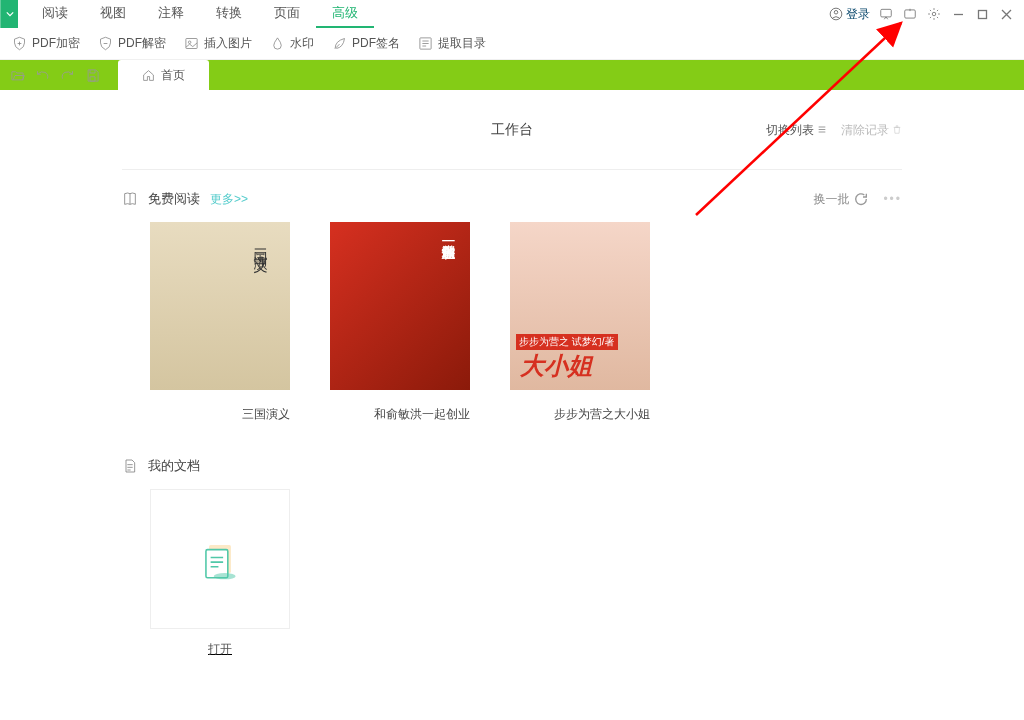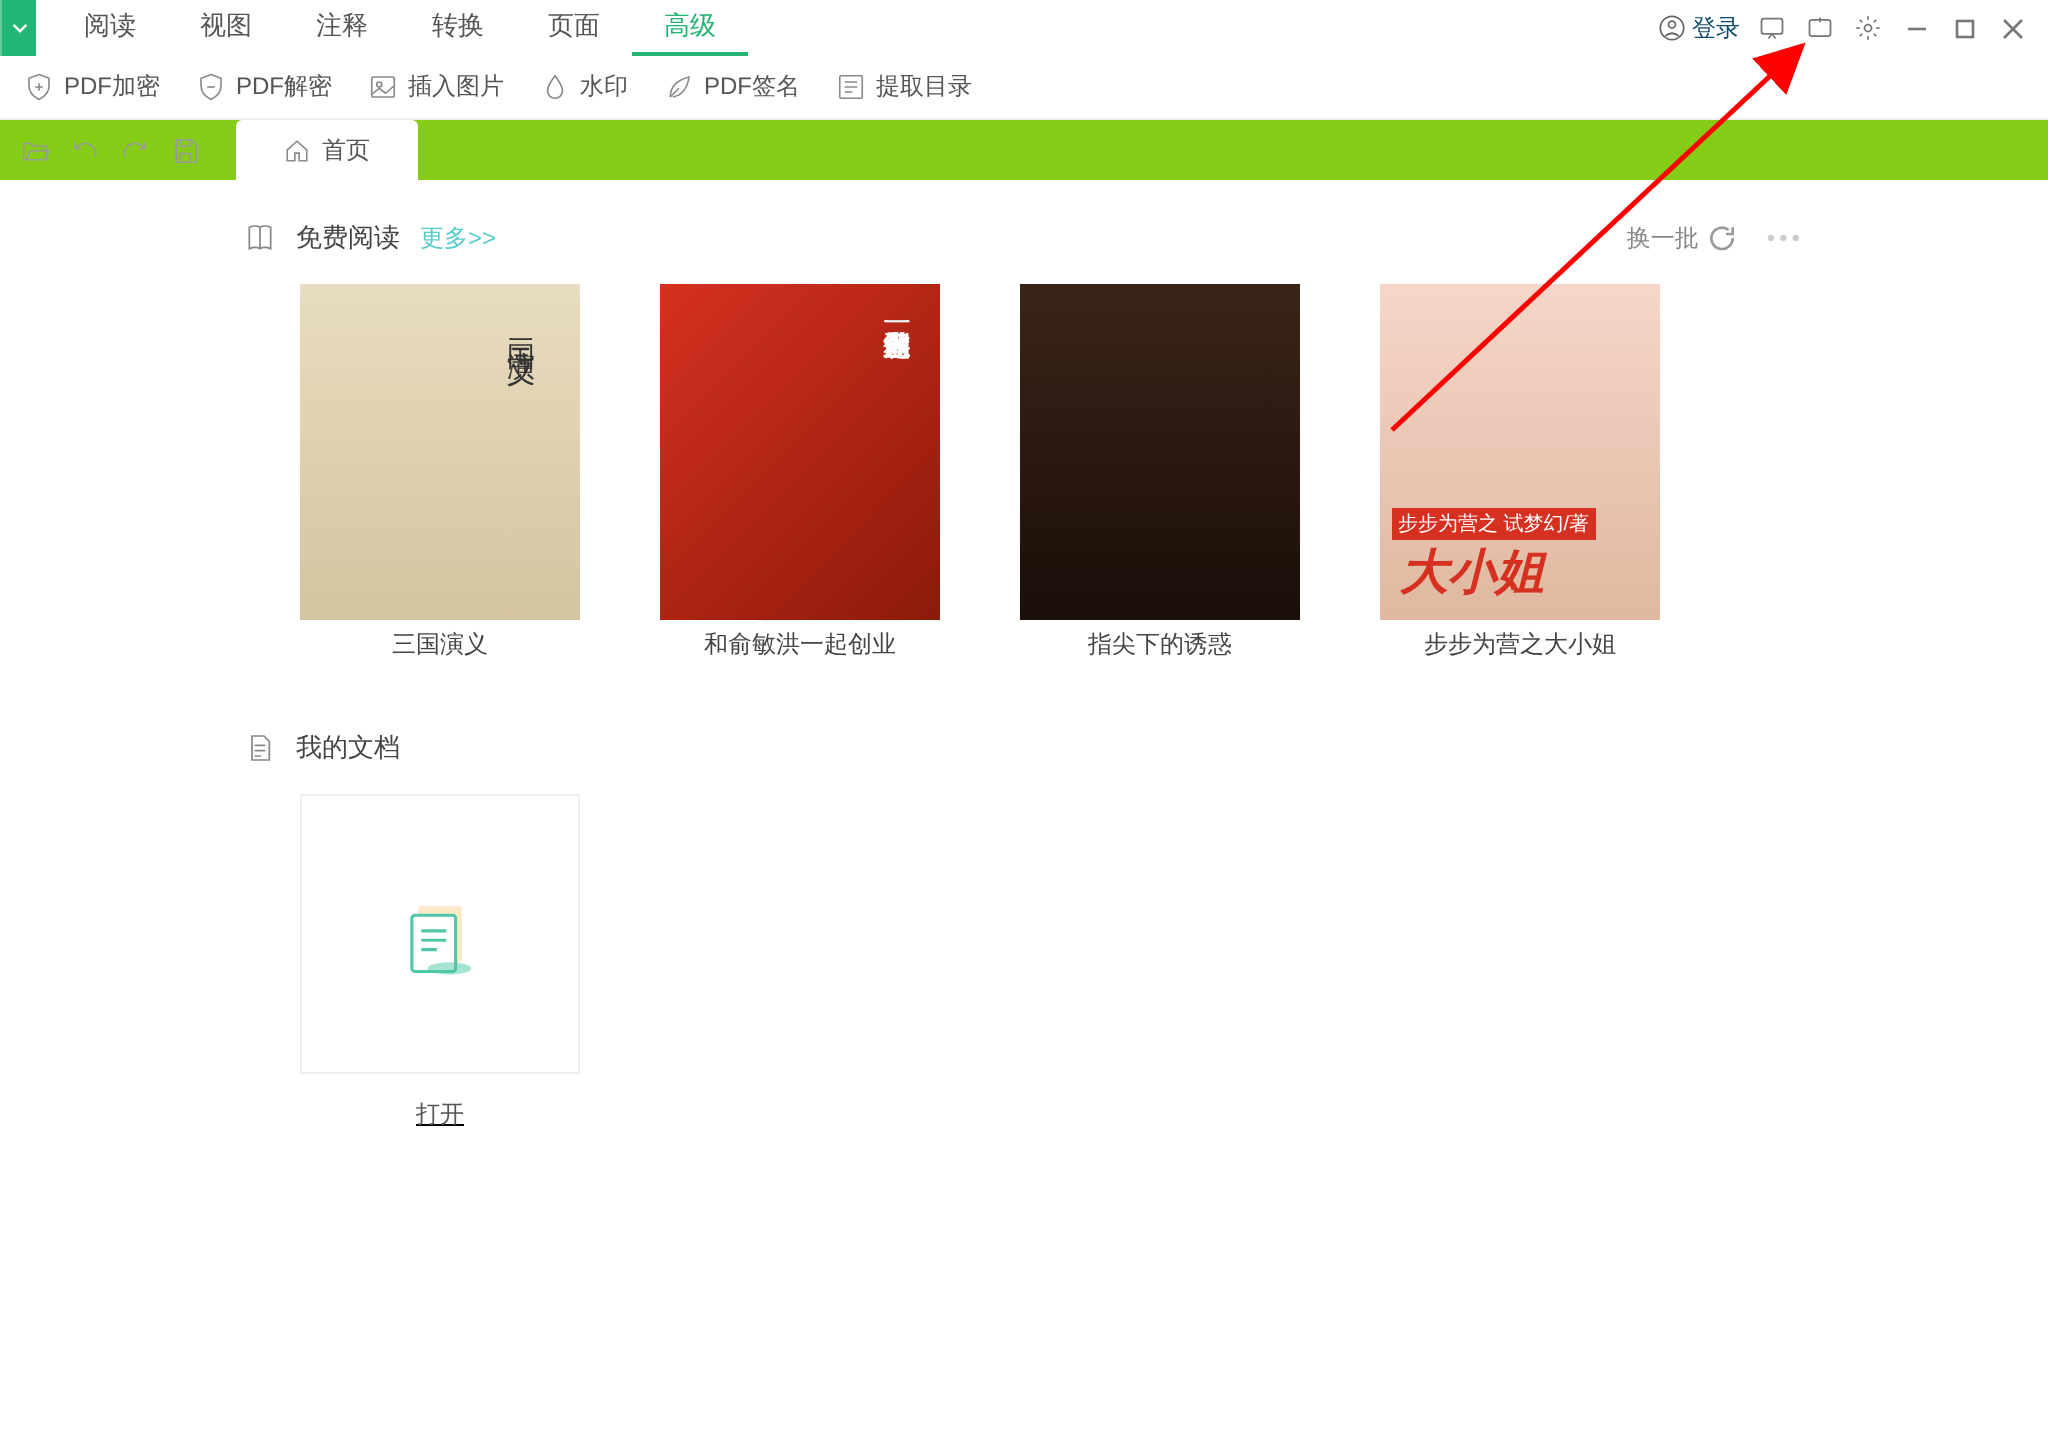--- a/index.html
+++ b/index.html
@@ -41,21 +41,21 @@
 .section-head { display: flex; align-items: center; gap: 10px; font-size: 13px; color: #444; margin-bottom: 14px; }
 .section-head svg { width: 16px; height: 16px; stroke: #888; fill: none; stroke-width: 1.3; }
 .more-link { color: #5cc; font-size: 12px; cursor: pointer; }
 .section-right { margin-left: auto; display: flex; align-items: center; gap: 14px; font-size: 12px; color: #888; }
 .refresh-btn { cursor: pointer; display: flex; align-items: center; gap: 4px; }
 .dots { color: #ccc; letter-spacing: 2px; cursor: pointer; }
 
 .book-grid { display: flex; gap: 40px; padding-left: 28px; }
 .book-card { width: 140px; cursor: pointer; }
 .book-cover { width: 140px; height: 168px; background: #ddd; display: flex; align-items: center; justify-content: center; overflow: hidden; }
-.book-title { text-align: center; font-size: 12px; color: #444; margin-top: 4px; }
+.book-title { text-align: right; font-size: 12px; color: #444; margin-top: 16px; }
 
 
 .cover0 { background: linear-gradient(180deg, #e8dcc0 0%, #d4c5a0 100%); position:relative; }
 .cover0::before { content: "三国演义"; writing-mode: vertical-rl; position: absolute; right: 20px; top: 16px; font-size: 14px; color: #333; letter-spacing: 3px; }
 .cover1 { background: linear-gradient(135deg, #d63020 0%, #8b1a0a 100%); position: relative; }
 .cover1::after { content: "俞和敏起洪一创业"; writing-mode: vertical-rl; position: absolute; right: 12px; top: 12px; color: #fff; font-size: 14px; line-height: 1.3; }
 .cover2 { background: linear-gradient(180deg, #3a2418 0%, #1a0e08 100%); }
 .cover3 { background: linear-gradient(180deg, #f5d6c8 0%, #e0b8a0 100%); position: relative; }
 .cover3::after { content: "大小姐"; position: absolute; bottom: 8px; left: 10px; font-size: 24px; color: #d63020; font-weight: bold; font-style: italic; }
 .cover3::before { content: "步步为营之 试梦幻/著"; position: absolute; bottom: 40px; left: 6px; font-size: 10px; color: #fff; background: #d63020; padding: 1px 3px; }
@@ -210,20 +210,37 @@
     </div>
   <div class="home-tab">
     <svg width="13" height="13" viewBox="0 0 24 24">
         <path d="M3 11 L12 3 L21 11 L21 21 L14 21 L14 14 L10 14 L10 21 L3 21 Z" stroke="#888" fill="none" stroke-width="1.5"></path>
       </svg>
     <span>首页</span>
   </div>
 </div>
 
 <div class="content">
+  <div class="workspace-header">
+    <div class="workspace-title">工作台</div>
+    <div class="workspace-right">
+      <div class="switch-list">
+        <span>切换列表</span>
+        <svg width="10" height="10" viewBox="0 0 24 24">
+            <path d="M4 6 L20 6 M4 12 L20 12 M4 18 L20 18" stroke="#888" stroke-width="2"></path>
+          </svg>
+      </div>
+      <div class="clear">
+        <span>清除记录</span>
+        <svg width="10" height="10" viewBox="0 0 24 24">
+            <path d="M6 7 L18 7 L17 21 L7 21 Z M4 7 L20 7 M10 3 L14 3 L14 7 L10 7 Z" stroke="#ccc" fill="none" stroke-width="1.5"></path>
+          </svg>
+      </div>
+    </div>
+  </div>
 
   <div class="section">
     <div class="section-head">
       <svg viewBox="0 0 24 24">
           <path d="M4 4 Q9 2 12 4 Q15 2 20 4 L20 20 Q15 18 12 20 Q9 18 4 20 Z M12 4 L12 20"></path>
         </svg>
       <span>免费阅读</span>
       <span class="more-link">更多&gt;&gt;</span>
       <div class="section-right">
         <div class="refresh-btn">
@@ -238,24 +255,20 @@
     <div class="book-grid">
       <div class="book-card">
         <div class="book-cover cover0"></div>
         <div class="book-title">三国演义</div>
       </div>
       <div class="book-card">
         <div class="book-cover cover1"></div>
         <div class="book-title">和俞敏洪一起创业</div>
       </div>
       <div class="book-card">
-        <div class="book-cover cover2"></div>
-        <div class="book-title">指尖下的诱惑</div>
-      </div>
-      <div class="book-card">
         <div class="book-cover cover3"></div>
         <div class="book-title">步步为营之大小姐</div>
       </div>
     </div>
   </div>
 
   <div class="section" style="margin-top:34px;">
     <div class="section-head">
       <svg viewBox="0 0 24 24">
           <path d="M6 3 L15 3 L19 7 L19 21 L6 21 Z M8 10 L16 10 M8 14 L16 14 M8 18 L13 18"></path>

